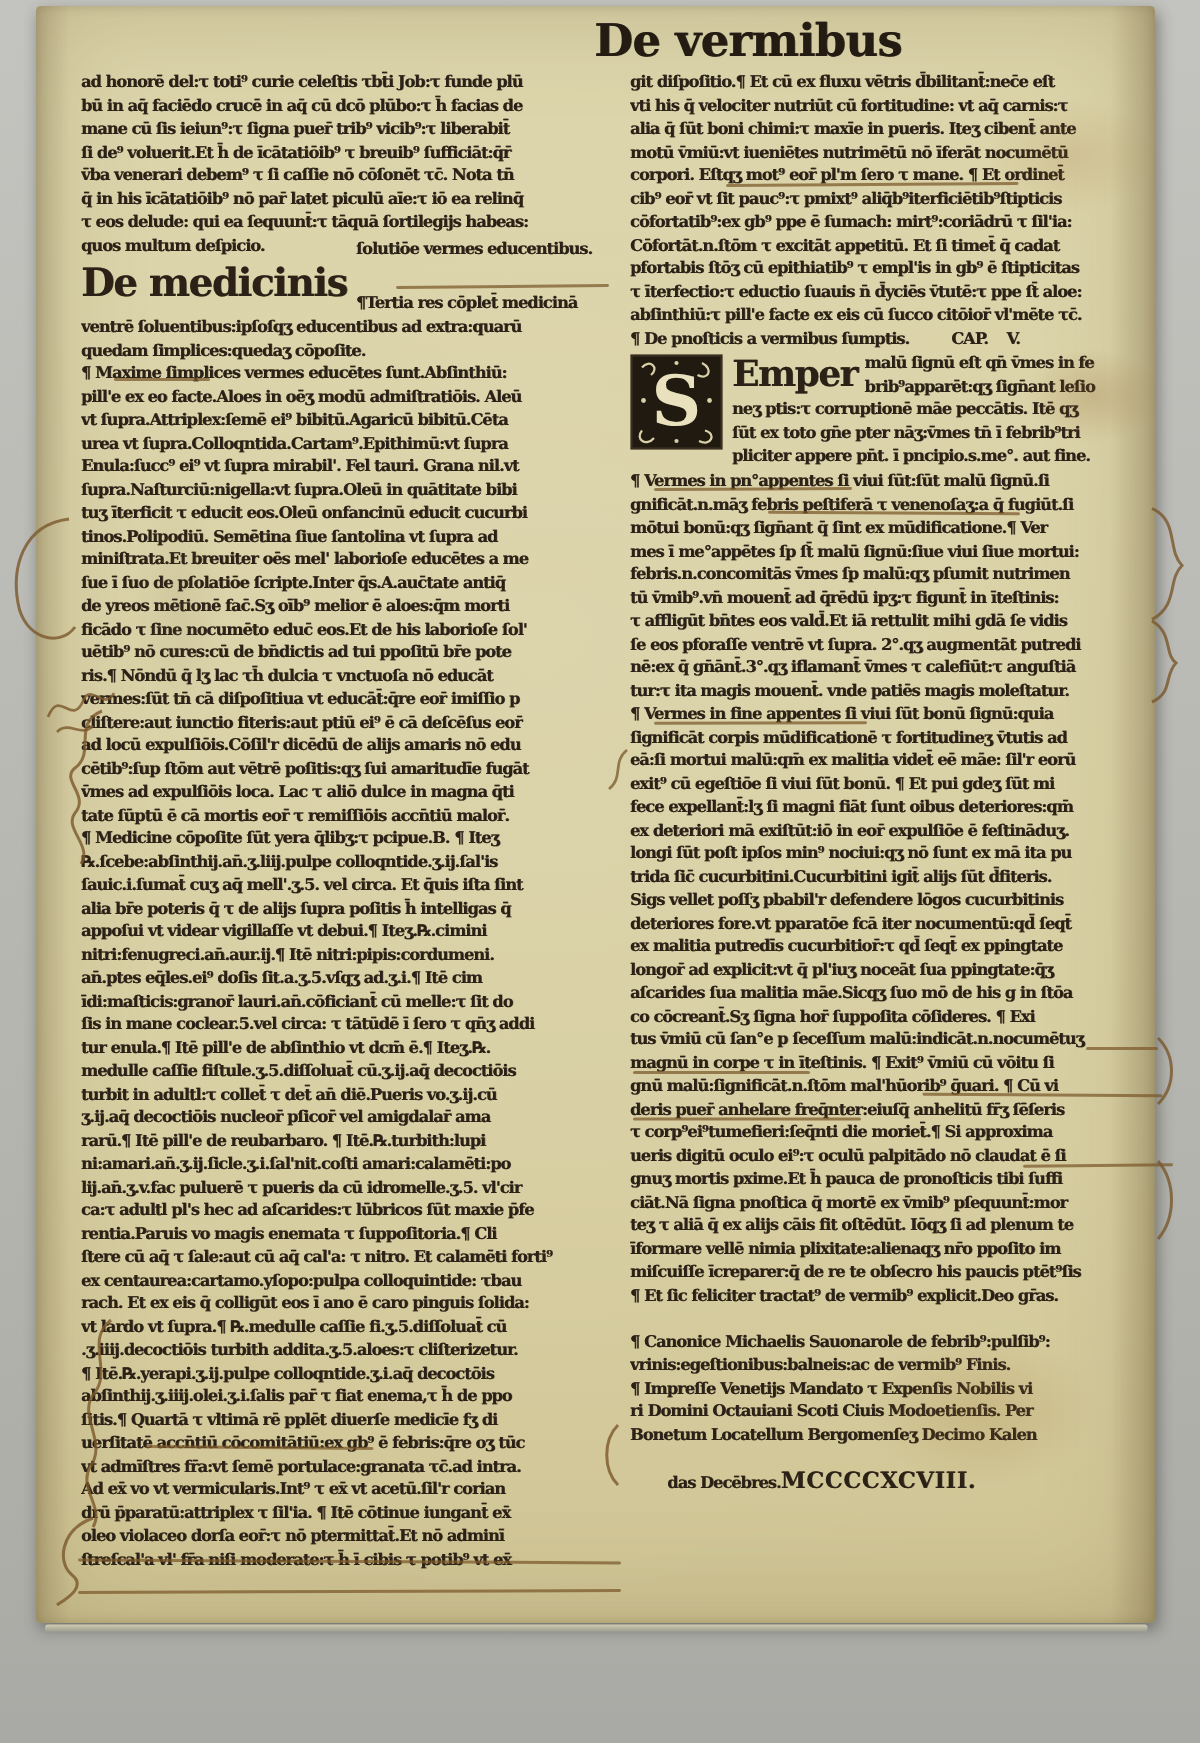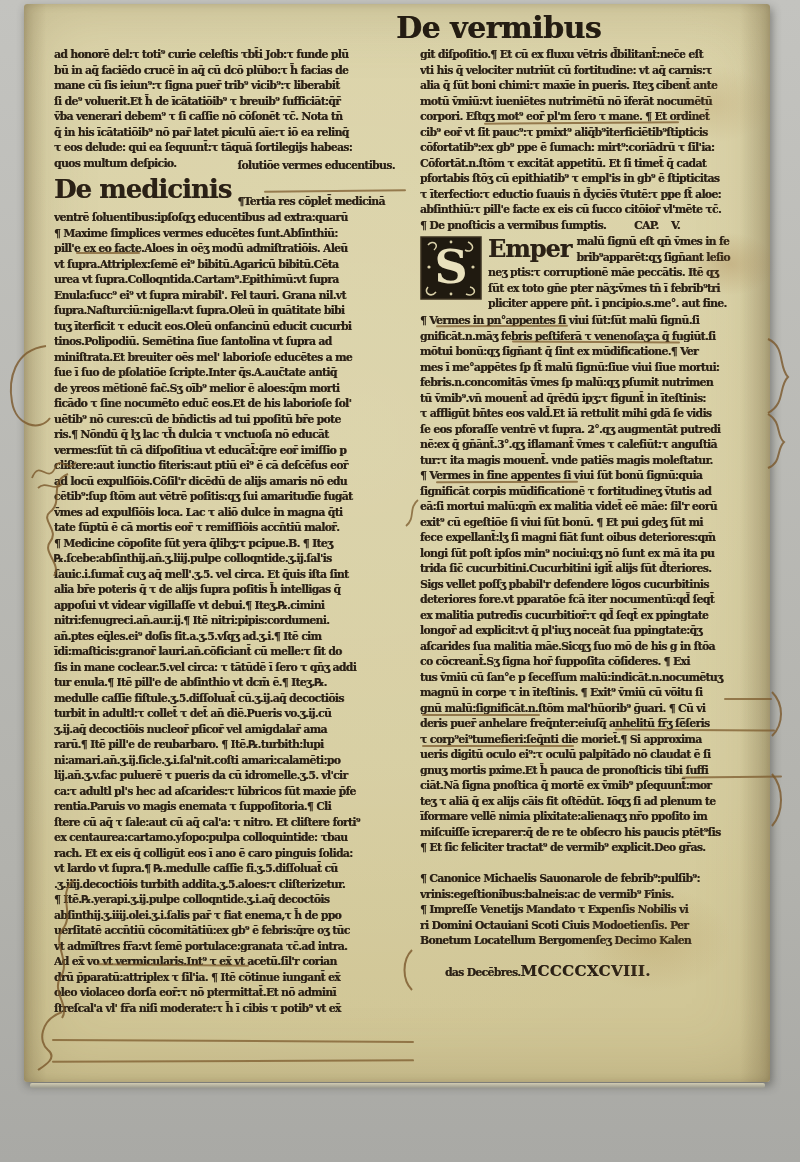--- a/index.html
+++ b/index.html
@@ -57,20 +57,21 @@
         </div>
       <div class="heading-row">
         <span class="heading-big">De medicinis</span>
         <span class="heading-side">
           <span class="line">ſolutiōe vermes educentibus.</span>
           <span class="line">¶Tertia res cōplet̄ medicinā</span>
         </span>
       </div>
       <div>
           <div class="line">ventrē ſoluentibus:ipſoſqʒ educentibus ad extra:quarū</div>
+          <div class="line">quedam ſimplices:quedaʒ cōpoſite.</div>
         </div>
       <div>
           <div class="line">¶ Maxime ſimplices vermes educētes ſunt.Abſinthiū:</div>
           <div class="line">pill'e ex eo facte.Aloes in oēʒ modū admiſtratiōis. Aleū</div>
           <div class="line">vt ſupra.Attriplex:ſemē ei⁹ bibitū.Agaricū bibitū.Cēta</div>
           <div class="line">urea vt ſupra.Colloqntida.Cartam⁹.Epithimū:vt ſupra</div>
           <div class="line">Enula:ſucc⁹ ei⁹ vt ſupra mirabil'. Fel tauri. Grana nil.vt</div>
           <div class="line">ſupra.Naſturciū:nigella:vt ſupra.Oleū in quātitate bibi</div>
           <div class="line">tuʒ īterficit τ educit eos.Oleū onfancinū educit cucurbi</div>
           <div class="line">tinos.Polipodiū. Semētina ſiue ſantolina vt ſupra ad</div>
@@ -97,27 +98,28 @@
           <div class="line">ſis in mane coclear.5.vel circa: τ tātūdē ī ſero τ qn̄ʒ addi</div>
           <div class="line">tur enula.¶ Itē pill'e de abſinthio vt dcm̄ ē.¶ Iteʒ.℞.</div>
           <div class="line">medulle caſſie fiſtule.ʒ.5.diſſoluat̄ cū.ʒ.ij.aq̄ decoctiōis</div>
           <div class="line">turbit in adultl:τ collet̄ τ det̄ an̄ diē.Pueris vo.ʒ.ij.cū</div>
           <div class="line">ʒ.ij.aq̄ decoctiōis nucleor̄ pſicor̄ vel amigdalar̄ ama</div>
           <div class="line">rarū.¶ Itē pill'e de reubarbaro. ¶ Itē.℞.turbith:lupi</div>
           <div class="line">ni:amari.an̄.ʒ.ij.ſicle.ʒ.i.ſal'nit.coſti amari:calamēti:po</div>
           <div class="line">lij.an̄.ʒ.v.fac puluerē τ pueris da cū idromelle.ʒ.5. vl'cir</div>
           <div class="line">ca:τ adultl pl's hec ad aſcarides:τ lūbricos ſūt maxie p̄fe</div>
           <div class="line">rentia.Paruis vo magis enemata τ ſuppoſitoria.¶ Cli</div>
-          <div class="line">ſtere cū aq̄ τ ſale:aut cū aq̄ cal'a: τ nitro. Et cliſtere forti⁹</div>
+          <div class="line">ſtere cū aq̄ τ ſale:aut cū aq̄ cal'a: τ nitro. Et calamēti forti⁹</div>
           <div class="line">ex centaurea:cartamo.yſopo:pulpa colloquintide: τbau</div>
           <div class="line">rach. Et ex eis q̄ colligūt eos ī ano ē caro pinguis ſolida:</div>
           <div class="line">vt lardo vt ſupra.¶ ℞.medulle caſſie fi.ʒ.5.diſſoluat̄ cū</div>
           <div class="line">.ʒ.iiij.decoctiōis turbith addita.ʒ.5.aloes:τ cliſterizetur.</div>
           <div class="line">¶ Itē.℞.yerapi.ʒ.ij.pulpe colloqntide.ʒ.i.aq̄ decoctōis</div>
           <div class="line">abſinthij.ʒ.iiij.olei.ʒ.i.ſalis par̄ τ fiat enema,τ h̄ de ppo</div>
+          <div class="line">ſitis.¶ Quartā τ vltimā rē pplēt diuerſe medicīe fʒ di</div>
           <div class="line">uerſitatē accn̄tiū cōcomitātiū:ex gb⁹ ē febris:q̄re oʒ tūc</div>
           <div class="line">vt admīſtres fr̄a:vt ſemē portulace:granata τc̄.ad intra.</div>
           <div class="line">Ad ex̄ vo vt vermicularis.Int⁹ τ ex̄ vt acetū.ſil'r corian</div>
           <div class="line">drū p̄paratū:attriplex τ ſil'ia. ¶ Itē cōtinue iungant̄ ex̄</div>
           <div class="line">oleo violaceo dorſa eor̄:τ nō ptermittat̄.Et nō adminī</div>
           <div class="line">ſtreſcal'a vl' fr̄a niſi moderate:τ h̄ ī cibis τ potib⁹ vt ex̄</div>
         </div>
     </div>
 
     <div class="col col-right">
@@ -172,22 +174,23 @@
           <div class="line">tū v̄mib⁹.vn̄ mouent̄ ad q̄rēdū ipʒ:τ figunt̄ in īteſtinis:</div>
           <div class="line">τ affligūt bn̄tes eos vald̄.Et iā rettulit mihi gdā ſe vidis</div>
           <div class="line">ſe eos pforaſſe ventrē vt ſupra. 2°.qʒ augmentāt putredi</div>
           <div class="line">nē:ex q̄ gn̄ānt̄.3°.qʒ iflamant̄ v̄mes τ calefiūt:τ anguſtiā</div>
           <div class="line">tur:τ ita magis mouent̄. vnde patiēs magis moleſtatur.</div>
           <div class="line">¶ Vermes in fine appentes ſi viui ſūt bonū ſignū:quia</div>
           <div class="line">ſignificāt corpis mūdificationē τ fortitudineʒ v̄tutis ad</div>
           <div class="line">eā:ſi mortui malū:qm̄ ex malitia videt̄ eē māe: ſil'r eorū</div>
           <div class="line">exit⁹ cū egeſtiōe ſi viui ſūt bonū. ¶ Et pui gdeʒ ſūt mi</div>
           <div class="line">fece expellant̄:lʒ ſi magni fiāt ſunt oibus deteriores:qm̄</div>
+          <div class="line">ex deteriori mā exiſtūt:iō in eor̄ expulſiōe ē feſtināduʒ.</div>
           <div class="line">longi ſūt poſt ipſos min⁹ nociui:qʒ nō ſunt ex mā ita pu</div>
-          <div class="line">trida ſic̄ cucurbitini.Cucurbitini igit̄ alijs ſūt d̄teriores.</div>
+          <div class="line">trida ſic̄ cucurbitini.Cucurbitini igit̄ alijs ſūt d̄fiteris.</div>
           <div class="line">Sigs vellet poſſʒ pbabil'r defendere lōgos cucurbitinis</div>
           <div class="line">deteriores fore.vt pparatōe fcā iter nocumentū:qd̄ ſeqt̄</div>
           <div class="line">ex malitia putredīs cucurbitior̄:τ qd̄ ſeqt̄ ex ppingtate</div>
           <div class="line">longor̄ ad explicit:vt q̄ pl'iuʒ noceāt ſua ppingtate:q̄ʒ</div>
           <div class="line">aſcarides ſua malitia māe.Sicqʒ ſuo mō de his g in ſtōa</div>
           <div class="line">co cōcreant̄.Sʒ ſigna hor̄ ſuppoſita cōſideres. ¶ Exi</div>
           <div class="line">tus v̄miū cū ſan°e p ſeceſſum malū:indicāt.n.nocumētuʒ</div>
           <div class="line">magnū in corpe τ in īteſtinis. ¶ Exit⁹ v̄miū cū vōitu ſi</div>
           <div class="line">gnū malū:ſignificāt.n.ſtōm mal'hūorib⁹ ḡuari. ¶ Cū vi</div>
           <div class="line">deris puer̄ anhelare freq̄nter:eiuſq̄ anhelitū fr̄ʒ ſēſeris</div>

